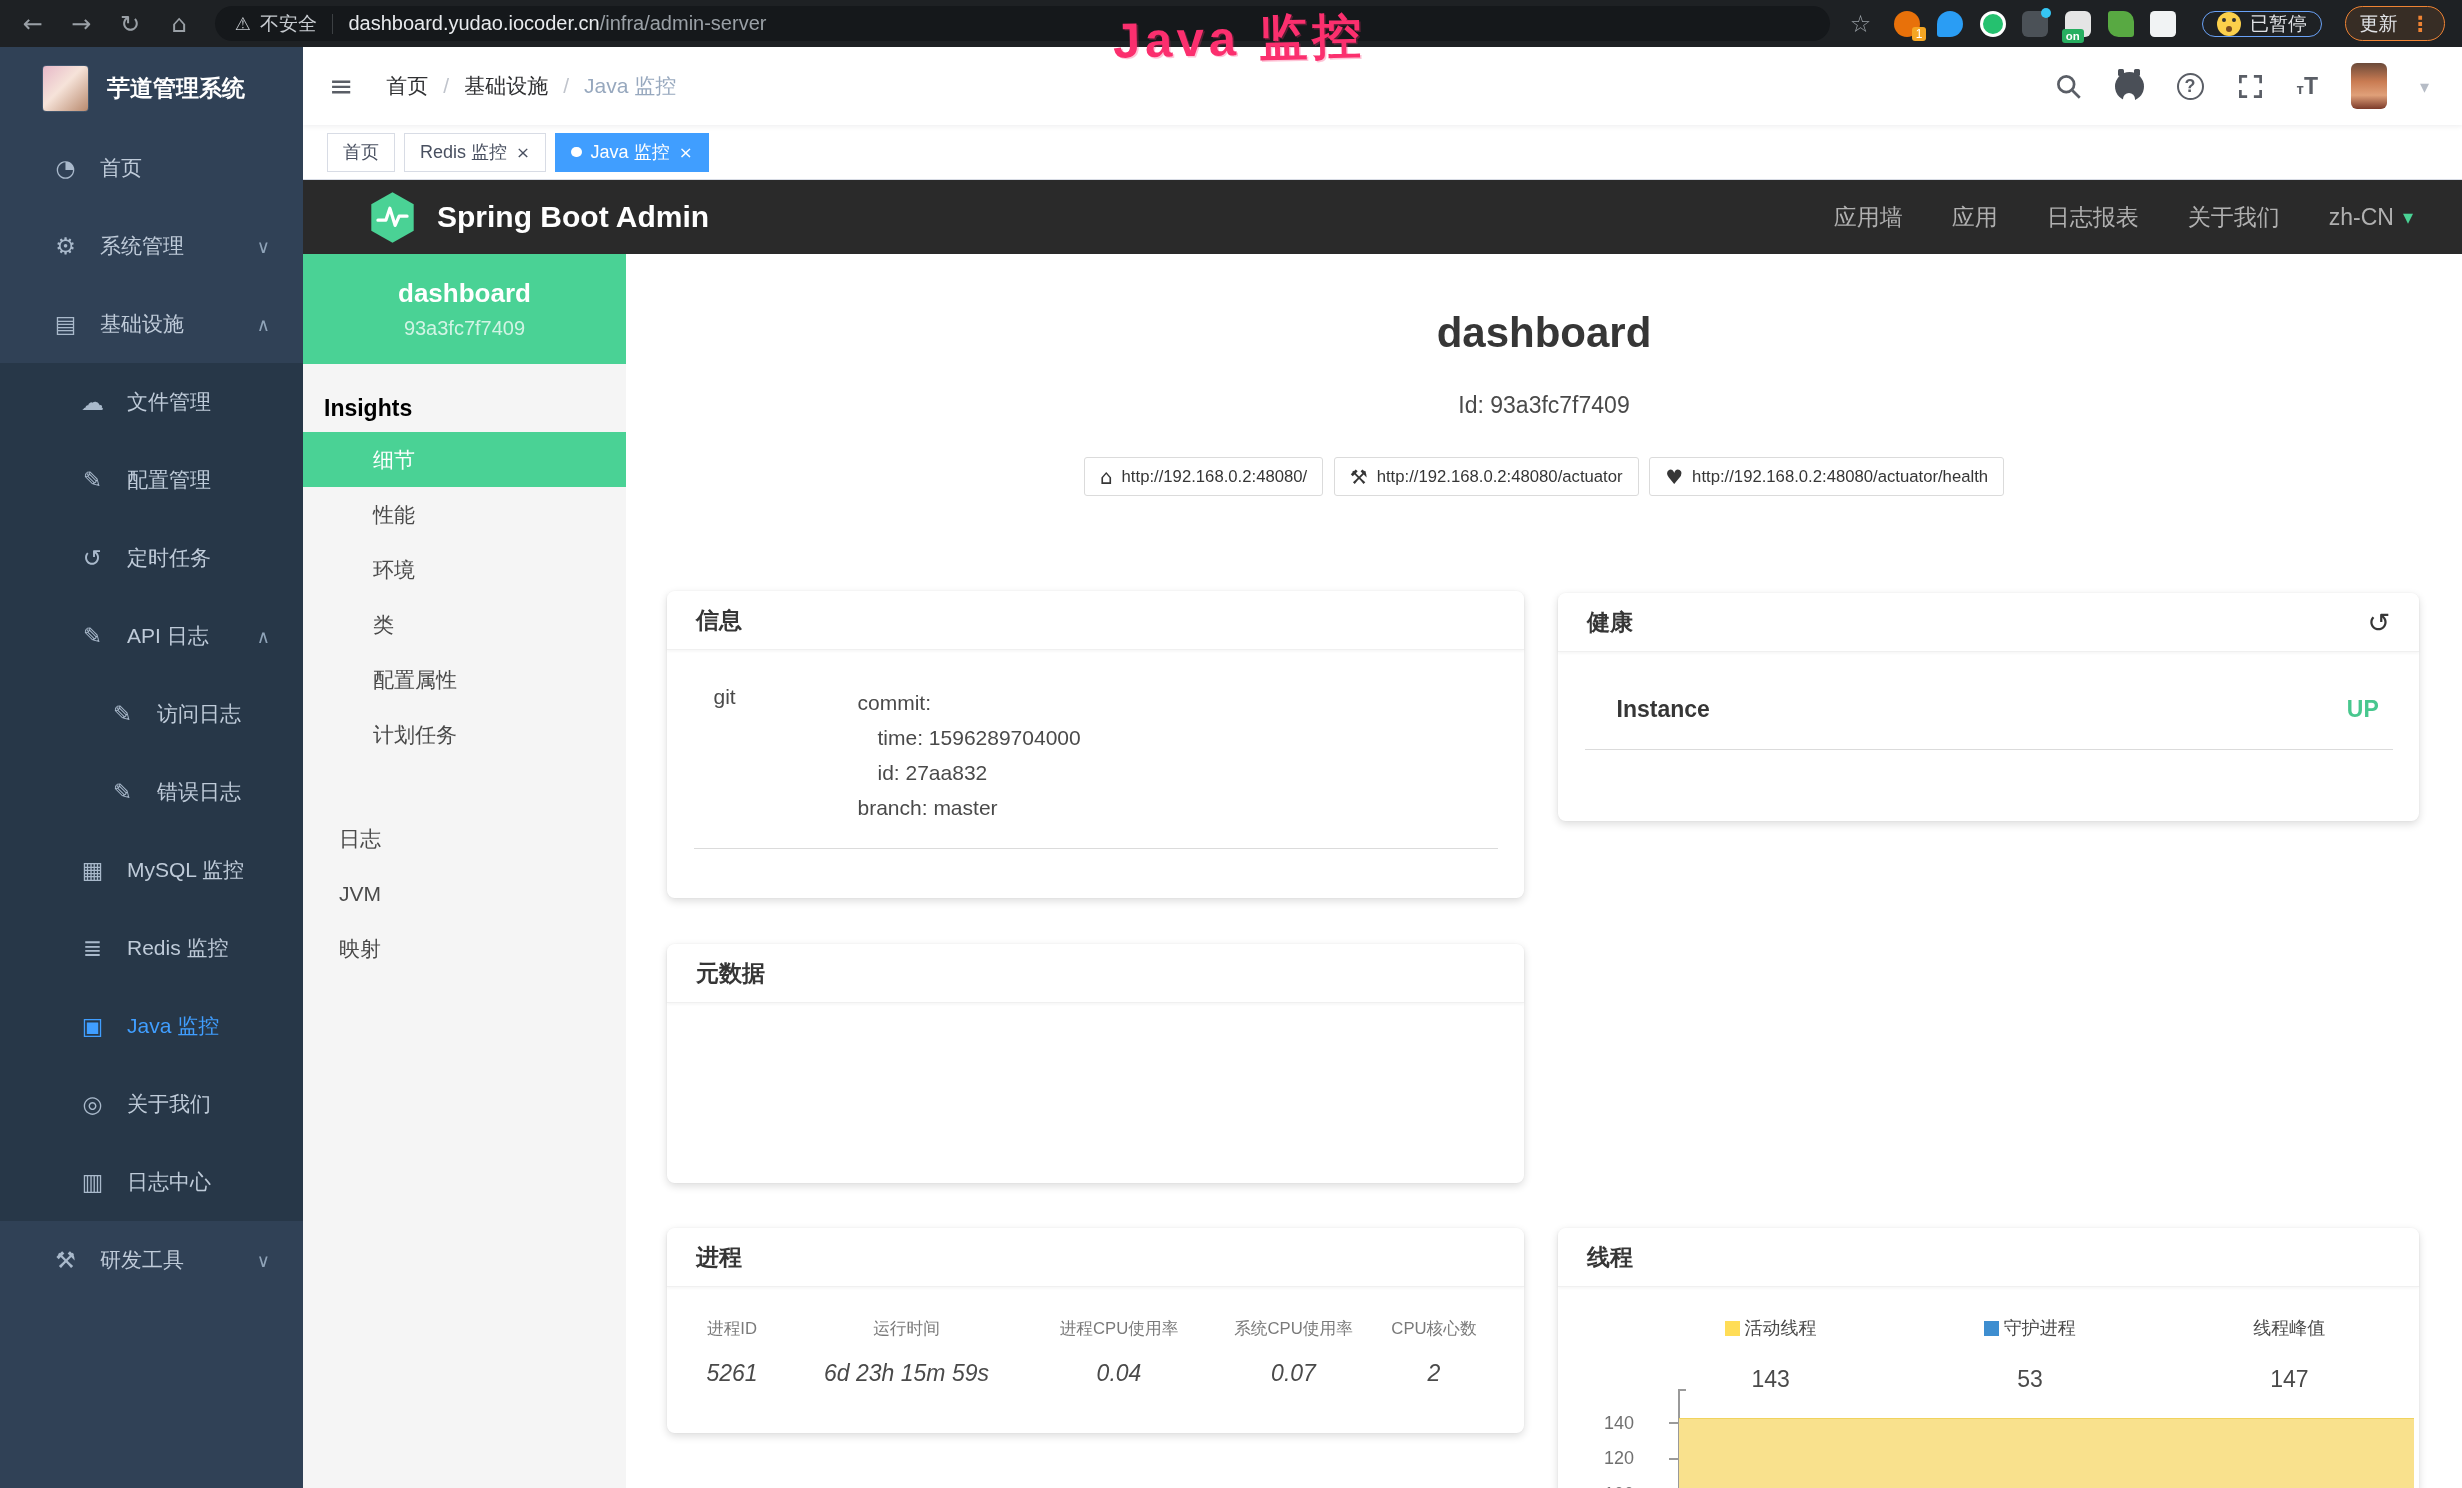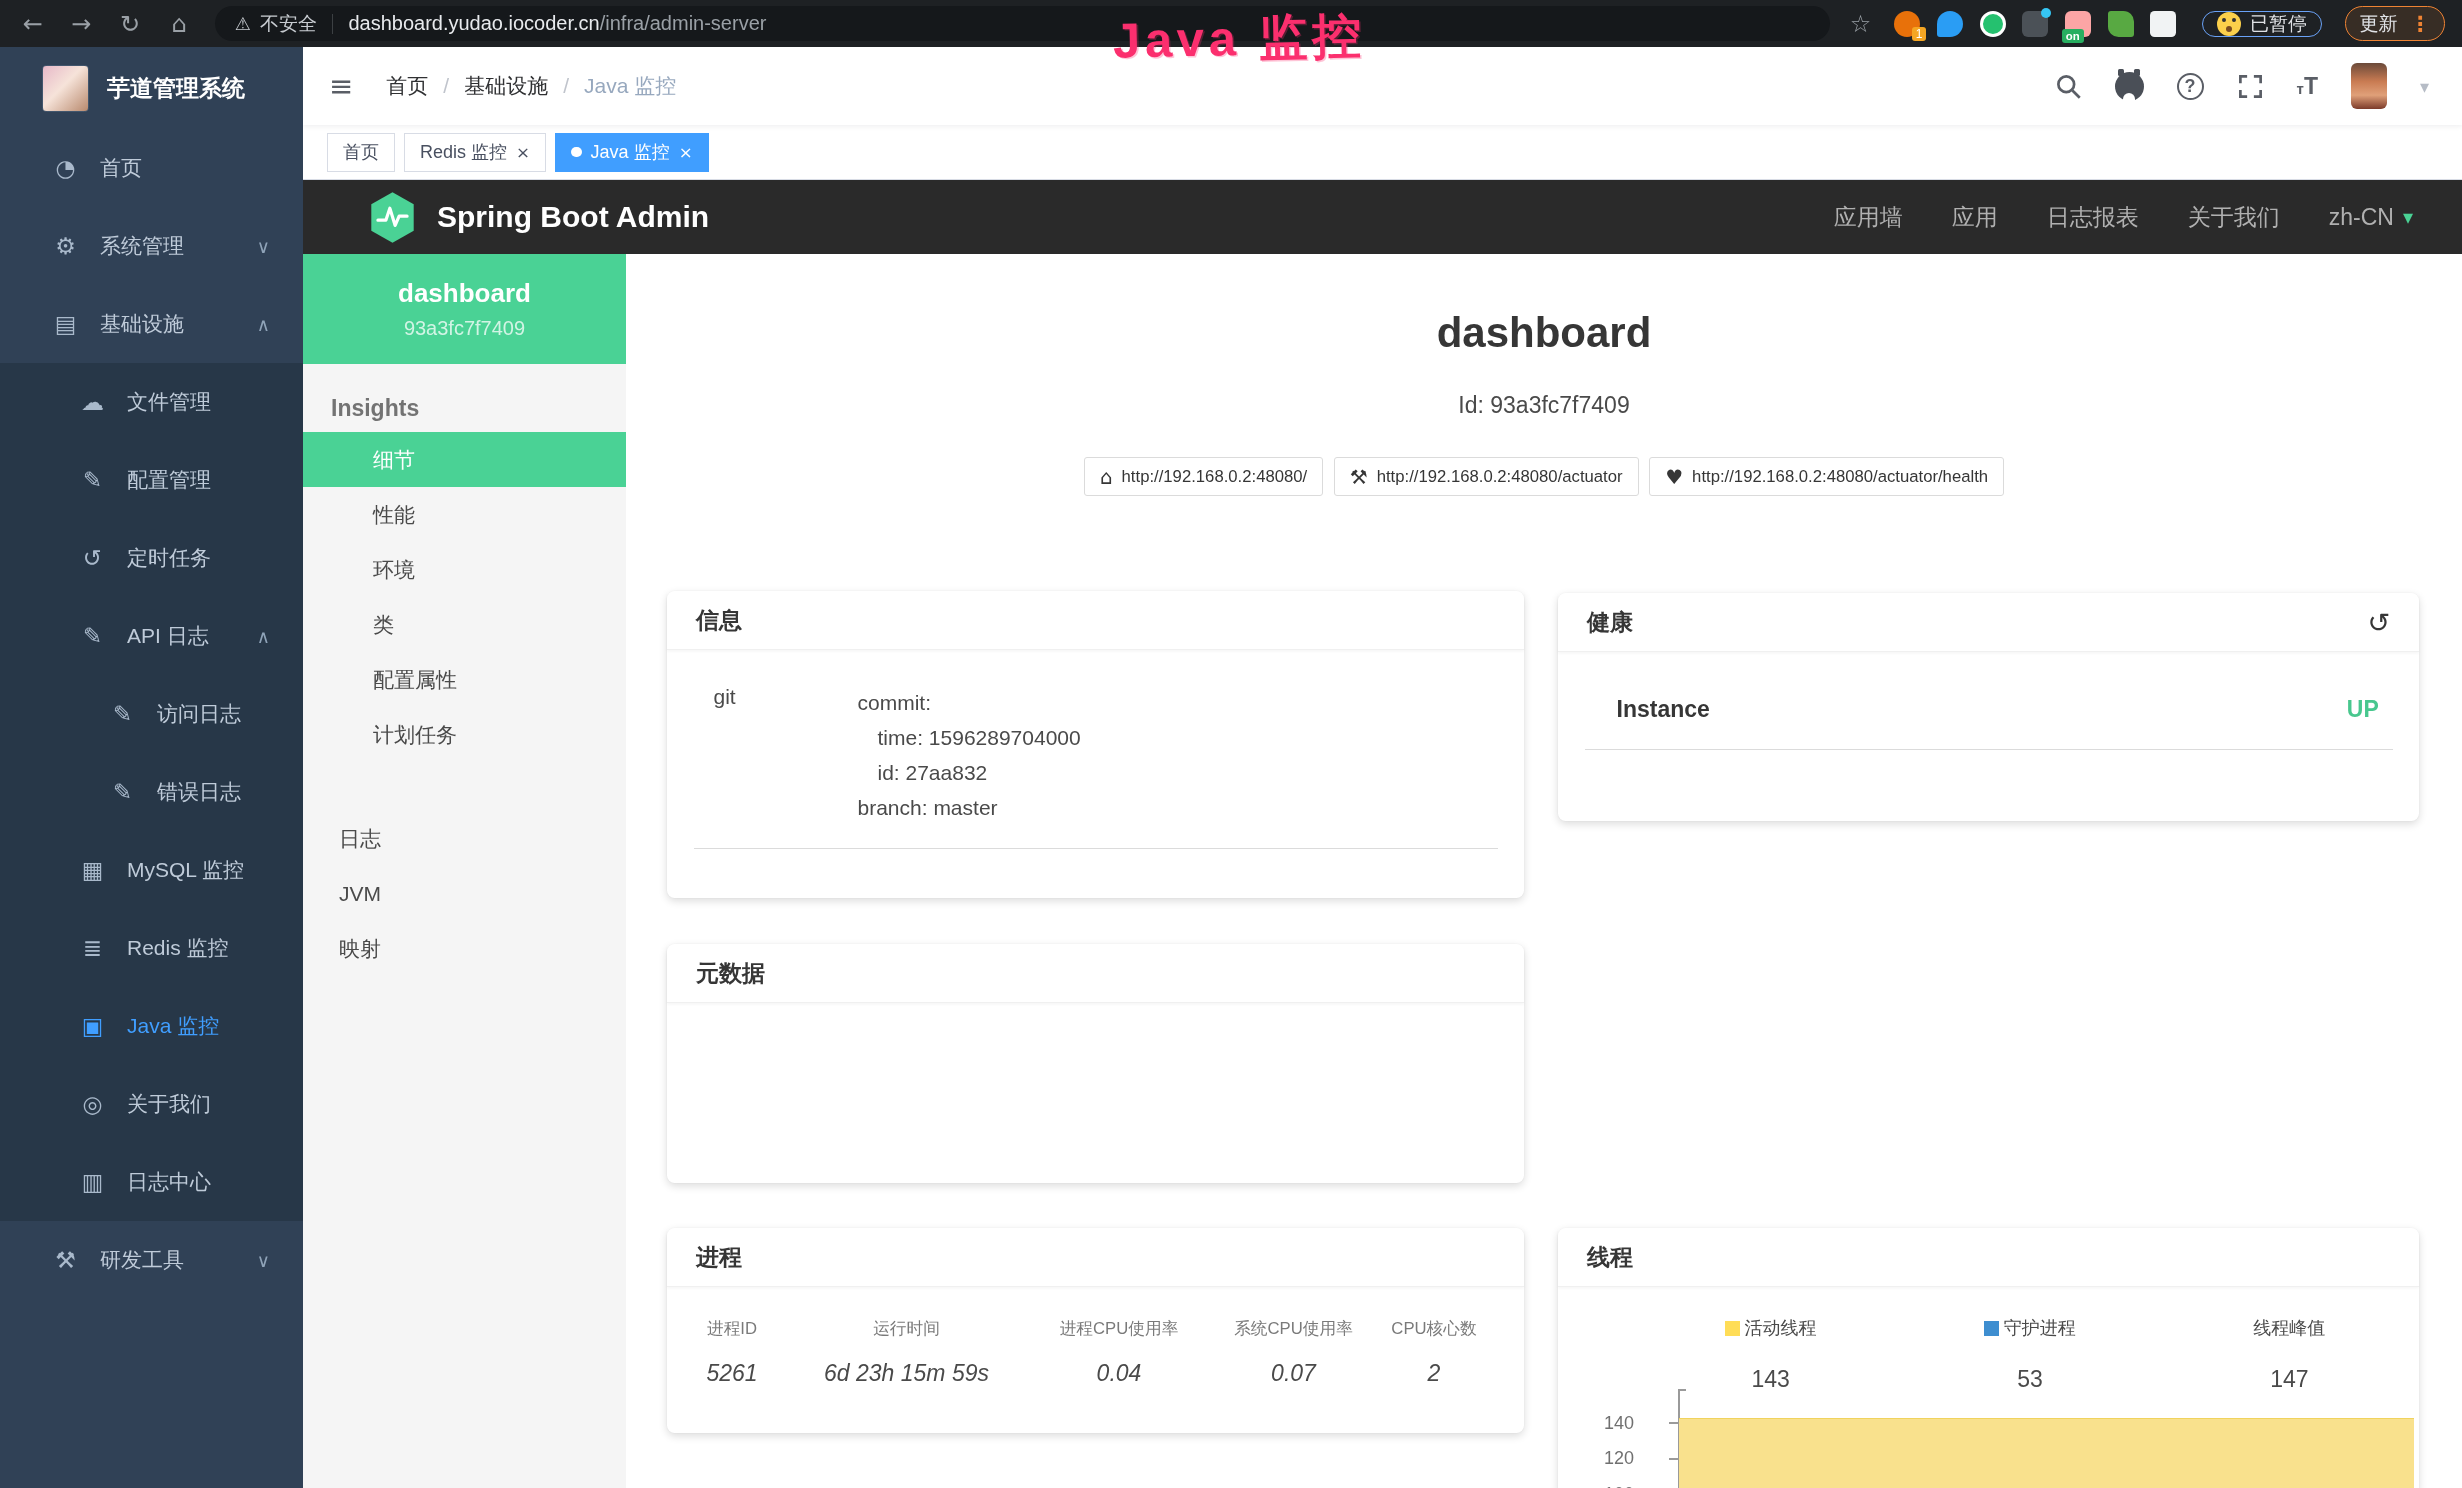--- a/index.html
+++ b/index.html
@@ -22,21 +22,21 @@
   .exts { display:flex; align-items:center; gap:16.7px; margin-left:23px; }
   .extb { width:26px; height:26px; border-radius:6px; position:relative; }
   .ext-c { background:#e8710a; border-radius:50%; }
   .ext-c .badge { position:absolute; right:-6px; bottom:-4.6px; background:#f5a623; color:#fff;
     font-size:12px; padding:0 3.8px; border-radius:3px; }
   .ext-pin { background:#2a9df4; border-radius:50% 50% 50% 3px; }
   .ext-y { background:#25c16f; border-radius:50%; border:3.8px solid #fff; }
   .ext-grid { background:#4b5157; }
   .ext-grid::after { content:""; position:absolute; right:-3px; top:-3px; width:10.6px; height:10.6px;
     border-radius:50%; background:#36c6f4; }
-  .ext-on { background:#fca5a5;padding-left:23px; }
+  .ext-on { background:#e5e5e5;padding-left:23px; }
   .ext-on .onlabel { position:absolute; left:-3px; bottom:-6px; background:#27ae60; color:#fff;
     font-size:11.4px; font-weight:bold; padding:0.8px 3.8px; border-radius:3px; }
   .ext-leaf { background:#58a942; border-radius:3px 10.6px 3px 10.6px; }
   .ext-puzzle { background:#f1f3f4; border-radius:4.6px; }
   .paused-chip { margin-left:26px; height:26px; border:1.5px solid #6aa2f7; border-radius:17.4px;
     display:flex; align-items:center; gap:9px; padding:0 13.7px; color:#dfe1e5; font-size:19px; }
   .face { width:24px; height:24px; border-radius:50%; background:#fcd04b; position:relative; }
   .face::before { content:""; position:absolute; left:5.3px; top:6.8px; width:3.8px; height:3.8px; border-radius:50%;
     background:#333; box-shadow:10px 0 0 #333; }
   .face::after { content:""; position:absolute; left:9px; top:14.4px; width:6px; height:6px; border-radius:50%;
@@ -103,22 +103,22 @@
   .sba-nav .loc { display:flex; align-items:center; gap:9px; }
   .sba-nav .gcaret { color:#4ad295; font-size:20px; font-weight:bold; }
 
   
   .content { position:absolute; left:303px; top:254px; right:0; bottom:0; background:#fff; overflow:hidden; }
   .isb { position:absolute; left:0; top:0; width:323px; bottom:0; background:#f5f5f5; }
   .isb-head { height:110px; background:#4ad295; color:#fff; display:flex; flex-direction:column;
     align-items:center; justify-content:center; gap:7.6px; }
   .isb-head .nm { font-size:26px; font-weight:bold; }
   .isb-head .iid { font-size:20px; color:rgba(255,255,255,.75); }
-  .isb-sec { margin-top:21px; height:47px; line-height:47px; padding-left:28px; font-size:23px;
-    font-weight:bold; color:#737373; }
+  .isb-sec { margin-top:21px; height:47px; line-height:47px; padding-left:21px; font-size:23px;
+    font-weight:bold; color:#000000; }
   .isb-item { height:55px; line-height:55px; font-size:21px; color:#4a4a4a; padding-left:70px; cursor:pointer; }
   .isb-item.root { padding-left:36px; }
   .isb-item.on { background:#4ad295; color:#fff; }
   .isb-gap { height:49px; }
 
   .page { position:absolute; left:323px; top:0; right:0; bottom:0; background:#fff; }
   .pg-title { position:absolute; top:55px; left:0; right:0; text-align:center; font-size:42px;
     font-weight:bold; color:#363636; }
   .pg-sub { position:absolute; top:138px; left:0; right:0; text-align:center; font-size:23px; color:#4a4a4a; }
   .linkrow { position:absolute; top:203px; left:0; right:0; display:flex; justify-content:center; gap:10.6px; }

